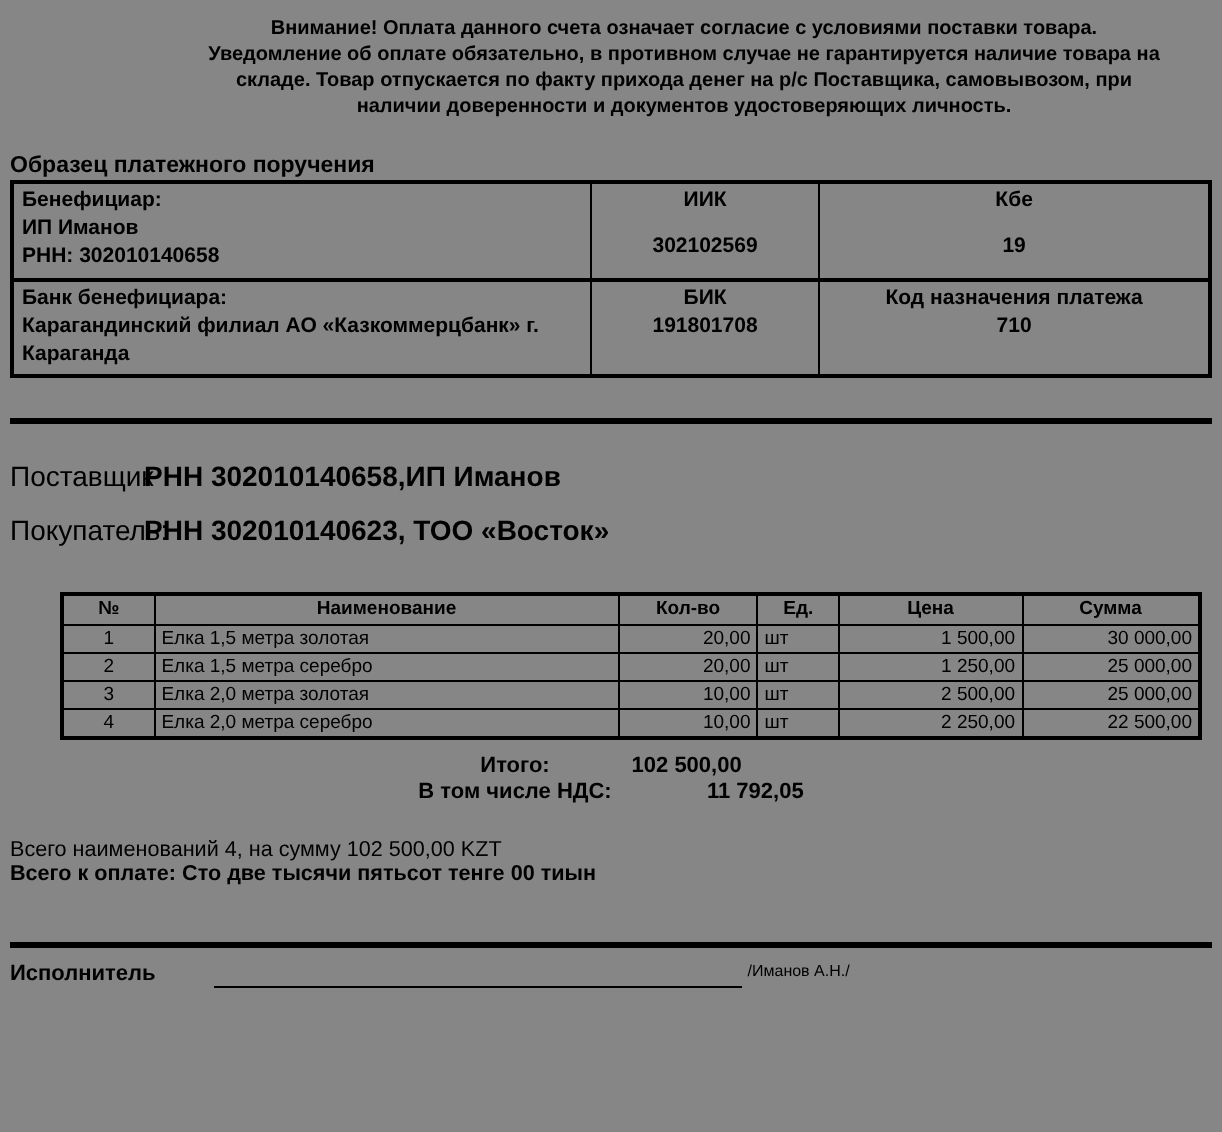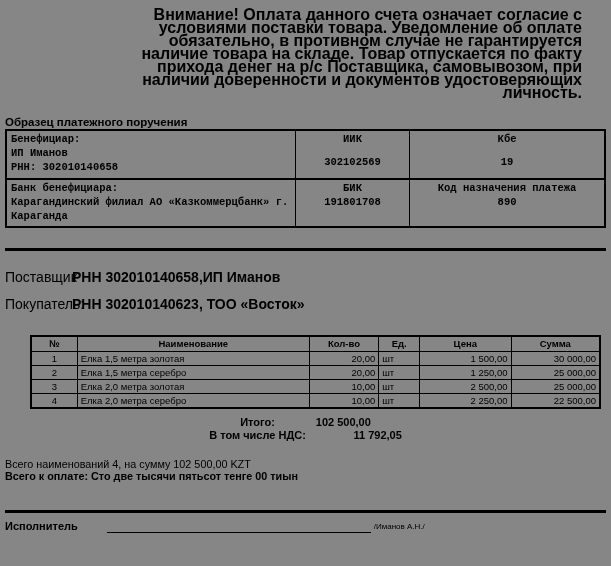--- a/index.html
+++ b/index.html
@@ -8,42 +8,42 @@
     background:#868686;
     color:#000;
     font-family:"Liberation Sans","DejaVu Sans",sans-serif;
     overflow:hidden;
   }
   .doc{padding:8px 5px 0 5px;width:601px;}
 
   
   .warning{
     width:480px;margin:0 auto 0 97px;
-    text-align:right;
-    font-weight:bold;font-size:16px;line-height:13px;
+    text-align:center;
+    font-weight:bold;font-size:10px;line-height:13px;
   }
 
   
   .po-title{margin-top:17px;font-weight:bold;font-size:11.5px;}
   table.po{
     border-collapse:collapse;width:601px;margin-top:1px;
     font-size:10.5px;font-weight:bold;
   }
   table.po td{
     border:1px solid #000;
     padding:1px 4px;vertical-align:top;
   }
   table.po{border:2px solid #000;}
   table.po tr.po-row1 td{border-bottom:2px solid #000;height:45px;}
   table.po tr.po-row2 td{height:44px;}
   td.po-left{width:283px;}
   td.po-mid{width:106px;text-align:center;}
   td.po-right{width:188px;text-align:center;}
   .po-val-gap{margin-top:9px;}
-  .po-line{line-height:14px;font-family:Liberation Mono, monospace;}
+  .po-line{line-height:14px;}
 
   
   .inv-title{margin-top:31px;font-size:15px;font-weight:bold;letter-spacing:.2px;}
 
   .rule{height:0;border-top:3px solid #000;margin-top:20px;}
 
   
   .parties{margin-top:20px;font-size:14px;}
   .party-row{margin-bottom:14px;display:flex;line-height:13px;}
   .party-label{width:67px;flex:none;}
@@ -75,21 +75,21 @@
   .totals-row{display:flex;justify-content:center;line-height:13px;}
   .totals-value{width:96px;text-align:right;}
 
   
   .summary{margin-top:16px;font-size:10.8px;line-height:12px;}
   .amount-words{font-weight:bold;}
 
   .rule-bottom{margin-top:28px;}
 
   
-  .footer{margin-top:7px;display:flex;align-items:flex-end;font-size:11px;}
+  .footer{margin-top:7px;display:flex;align-items:flex-start;font-size:11px;}
   .exec-label{font-weight:bold;line-height:13px;}
   .sig-line{width:264px;border-bottom:1px solid #000;height:12px;margin-left:29px;flex:none;}
   .sig-name{font-size:8px;margin-left:3px;line-height:10px;padding-bottom:1px;}
 </style>
 </head>
 <body>
 
 <div class="doc">
 
   <div class="warning">Внимание! Оплата данного счета означает согласие с условиями поставки товара. Уведомление об оплате обязательно, в противном случае не гарантируется наличие товара на складе. Товар отпускается по факту прихода денег на р/с Поставщика, самовывозом, при наличии доверенности и документов удостоверяющих личность.</div>
@@ -117,21 +117,21 @@
       <td class="po-left">
         <div class="po-line">Банк бенефициара:</div>
         <div class="po-line">Карагандинский филиал АО «Казкоммерцбанк» г. Караганда</div>
       </td>
       <td class="po-mid">
         <div class="po-line">БИК</div>
         <div class="po-line">191801708</div>
       </td>
       <td class="po-right">
         <div class="po-line">Код назначения платежа</div>
-        <div class="po-line">890</div>
+        <div class="po-line">710</div>
       </td>
     </tr>
   </tbody>
     </table>
 
 
   <div class="rule"></div>
 
   <div class="parties">
     <div class="party-row">

